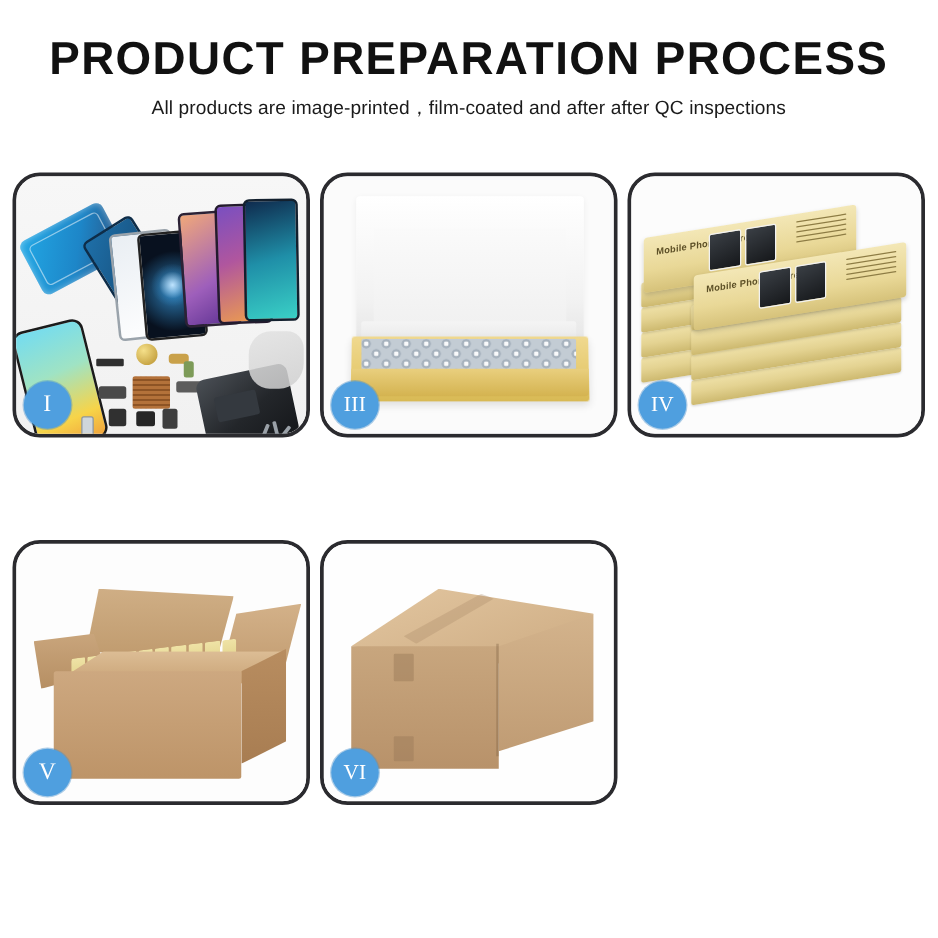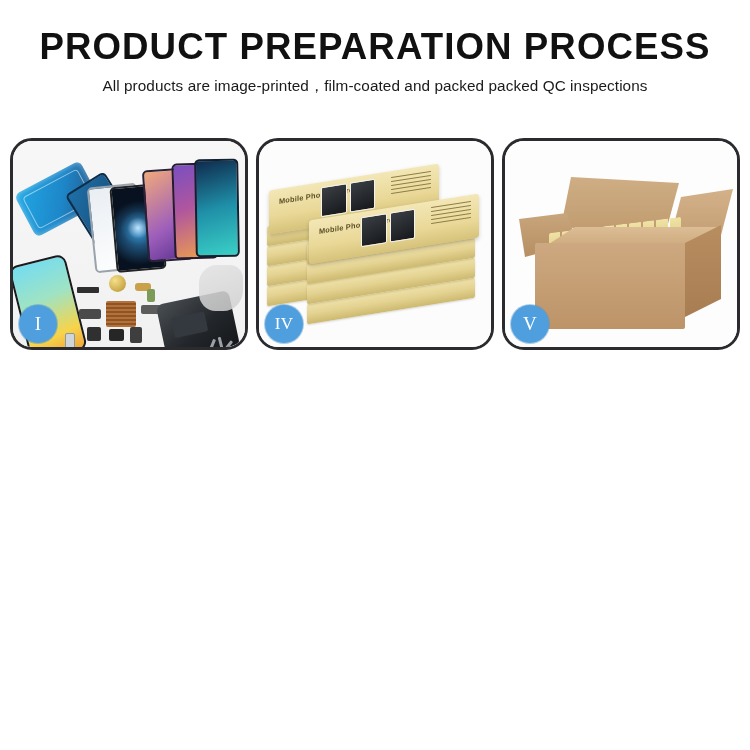--- a/index.html
+++ b/index.html
@@ -337,21 +337,21 @@
     background: rgba(120,92,64,.35);
   }
 </style>
 </head>
 <body>
 
 <div class="page">
 
   <div class="header">
     <div class="page-title">PRODUCT PREPARATION PROCESS</div>
-    <div class="page-subtitle">All products are image-printed，film-coated and packed packed QC inspections</div>
+    <div class="page-subtitle">All products are image-printed，film-coated and after after QC inspections</div>
   </div>
 
   <div class="grid">
 
     <div class="card">
       <div class="card-photo p1">
         <div class="ph ph-a"></div>
         <div class="ph ph-b"></div>
         <div class="ph ph-c"></div>
         <div class="ph ph-d"></div>
@@ -375,20 +375,30 @@
             <span></span>
             <span></span>
             <span></span>
           </div>
         <div class="hand"></div>
       </div>
       <div class="badge">I</div>
     </div>
 
 
+    <div class="card">
+      <div class="card-photo p3">
+        <div class="lid3"></div>
+        <div class="foam3"></div>
+        <div class="tray3"></div>
+        <div class="tray3-inner"></div>
+        <div class="tray3-lip"></div>
+      </div>
+      <div class="badge wide">III</div>
+    </div>
 
     <div class="card">
       <div class="card-photo p4">
         <div class="stack">
           <div class="sbox sb1"></div>
           <div class="sbox sb2"></div>
           <div class="sbox sb3"></div>
           <div class="sbox sb4"></div>
           <div class="sbox sb5"></div>
           <div class="sbox sb6"></div>
@@ -447,15 +457,29 @@
               <i></i>
           </div>
           <div class="c5-top"></div>
           <div class="c5-side"></div>
           <div class="c5-body"></div>
         </div>
       </div>
       <div class="badge">V</div>
     </div>
 
+    <div class="card">
+      <div class="card-photo p6">
+        <div class="carton6">
+          <div class="c6-top"></div>
+          <div class="c6-seam"></div>
+          <div class="c6-right"></div>
+          <div class="c6-front"></div>
+          <div class="c6-edge"></div>
+          <div class="c6-tab-a"></div>
+          <div class="c6-tab-b"></div>
+        </div>
+      </div>
+      <div class="badge wide">VI</div>
+    </div>
 
   </div>
 </div>
 
 </body></html>

